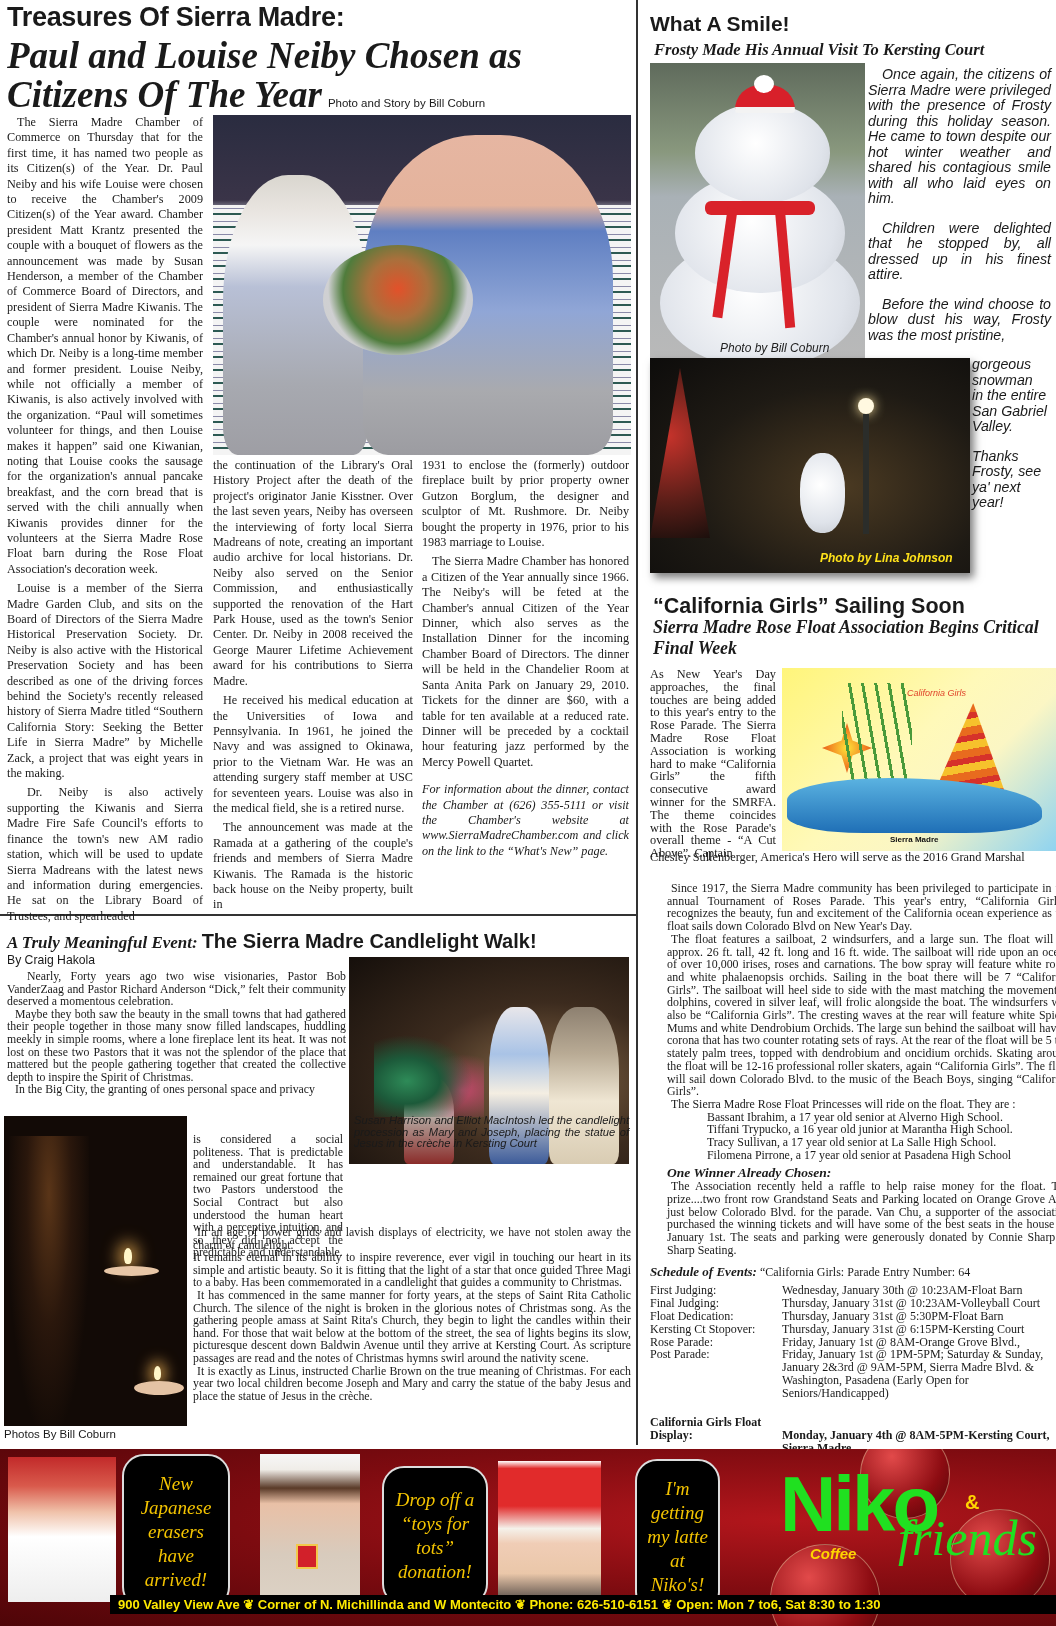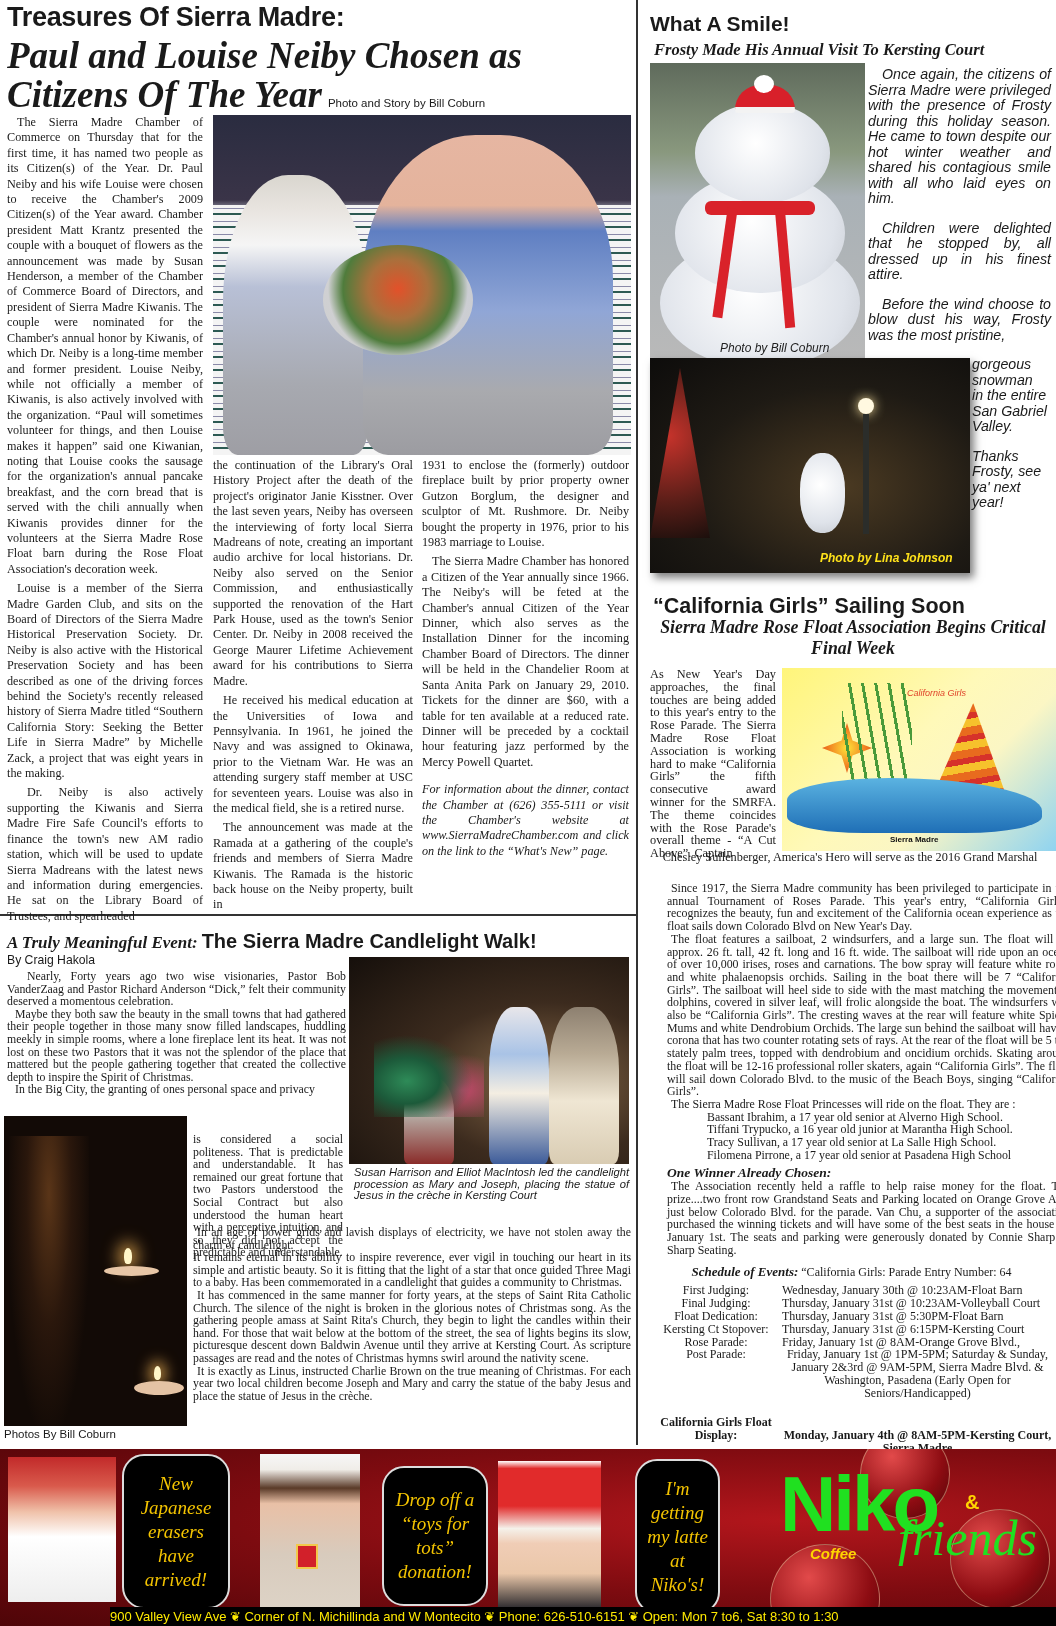--- a/index.html
+++ b/index.html
@@ -1,19 +1,19 @@
 <!DOCTYPE html>
 <html><head>
 <meta charset="utf-8">
 <style>
   * { box-sizing: border-box; margin: 0; padding: 0; }
   html, body { width: 1056px; height: 1626px; background: #fff; overflow: hidden; }
   body { position: relative; font-family: "Liberation Serif", "DejaVu Serif", serif; color: #1a1a1a; }
   .abs { position: absolute; }
-  .serif { font-family: "Liberation Serif", "DejaVu Serif", serif; text-align: center; }
+  .serif { font-family: "Liberation Serif", "DejaVu Serif", serif; }
   .body-text { font-size: 12.2px; line-height: 15.4px; text-align: justify; }
   .body-text p { text-indent: 10px; }
   .vrule { position: absolute; background: #333; width: 2px; }
   .hrule { position: absolute; background: #333; height: 2px; }
 
   
   #h-kicker { left: 7px; top: 2px; font-size: 27px; font-weight: bold; letter-spacing: -0.3px; font-family: "Liberation Sans", sans-serif; }
   #h-title1 { left: 7px; top: 34px; font-size: 37px; font-style: italic; font-weight: bold; }
   #h-title2 { left: 7px; top: 73px; font-size: 37px; font-style: italic; font-weight: bold; white-space: nowrap; }
   #h-title2 .credit { font-size: 11.5px; font-style: normal; font-weight: normal; font-family: "Liberation Sans", sans-serif; margin-left: 6px; }
@@ -58,41 +58,41 @@
   #schedule { left: 650px; top: 1266px; width: 403px; font-size: 12px; line-height: 12.9px; }
   .sched-row { display: flex; }
   .sched-label { width: 132px; flex-shrink: 0; }
 
   
   #cl-kicker { left: 7px; top: 930px; font-size: 17px; font-style: italic; font-weight: bold; white-space: nowrap; }
   #cl-title { font-family: "Liberation Sans", sans-serif; font-style: normal; font-size: 20px; margin-left: 4px; }
   #cl-byline { left: 7px; top: 953px; font-size: 12.2px; font-family: "Liberation Sans", sans-serif; }
   #nativity-photo { left: 349px; top: 957px; width: 280px; height: 207px;
     background: radial-gradient(ellipse at 70% 60%, #8b6c4a 0%, #3c2b1e 45%, #150f0b 100%); }
-  #nativity-caption { left: 354px; top: 1167px; width: 275px; font-family: "Liberation Sans", sans-serif; font-style: italic; font-size: 11.2px; line-height: 11.5px; text-align: justify; }
+  #nativity-caption { left: 354px; top: 1115px; width: 275px; font-family: "Liberation Sans", sans-serif; font-style: italic; font-size: 11.2px; line-height: 11.5px; text-align: justify; }
   #cl-body-top { left: 7px; top: 970px; width: 339px; font-size: 11.8px; line-height: 12.6px; text-align: justify; }
   #cl-body-top p { text-indent: 8px; }
   #candle-photo { left: 4px; top: 1116px; width: 183px; height: 310px; background: #120a06; }
   #candle-credit { left: 4px; top: 1428px; font-size: 11.5px; font-family: "Liberation Sans", sans-serif; }
   #cl-body-mid { left: 193px; top: 1133px; width: 150px; font-size: 11.8px; line-height: 12.6px; text-align: justify; }
   #cl-body-bottom { left: 193px; top: 1226px; width: 438px; font-size: 11.8px; line-height: 12.6px; text-align: justify; }
   #cl-body-bottom p { text-indent: 4px; }
 
   
   #ad { left: 0; top: 1449px; width: 1056px; height: 177px;
     background: radial-gradient(ellipse at 75% 40%, #b3161c 0%, #7d0b10 50%, #4e0508 100%); overflow: hidden; }
   .ornament { position:absolute; border-radius:50%; background: radial-gradient(circle at 35% 30%, #e24a4a, #8d0c12 60%, #4b0507); border: 1px solid rgba(230,200,160,0.5); }
   .ad-photo { position:absolute; background:#f3f3f3; overflow:hidden; }
   .bubble { position:absolute; background:#000; border: 2px solid #ddd; border-radius: 22px; color: #f4c400; font-style: italic; font-size: 19px; line-height: 24px; text-align: center; display:flex; align-items:center; justify-content:center; padding: 6px; }
   #niko-logo { left: 780px; top: 20px; }
   #niko-n { position:absolute; left: 0; top: -10px; font-family: "Liberation Sans", sans-serif; font-weight: bold; font-size: 78px; color: #20e020; letter-spacing: -3px; }
   #niko-amp { position:absolute; left: 185px; top: 22px; font-family: "Liberation Sans", sans-serif; font-weight: bold; font-size: 20px; color: #ffd400; }
   #niko-coffee { position:absolute; left: 30px; top: 76px; font-family: "Liberation Sans", sans-serif; font-weight: bold; font-style: italic; font-size: 15px; color: #ffd400; }
   #niko-friends { position:absolute; left: 118px; top: 40px; font-family: "Liberation Serif", serif; font-style: italic; font-size: 50px; color: #20e020; }
-  #ad-footer { position:absolute; left: 110px; right: 0; bottom: 0; height: 19px; background: #000; color: #ffeb00; font-family: "Liberation Sans", sans-serif; font-weight: normal; font-size: 13px; line-height: 19px; white-space: nowrap; }
+  #ad-footer { position:absolute; left: 110px; right: 0; bottom: 12px; height: 19px; background: #000; color: #ffeb00; font-family: "Liberation Sans", sans-serif; font-weight: bold; font-size: 13px; line-height: 19px; padding-left: 8px; white-space: nowrap; }
 </style>
 </head>
 <body>
 
 <div class="vrule" style="left:636px; top:0; height:1445px;"></div>
 <div class="hrule" style="left:0; top:914px; width:636px;"></div>
 
 <section>
   <div id="h-kicker" class="abs">Treasures Of Sierra Madre:</div>
   <div id="h-title1" class="abs serif">Paul and Louise Neiby Chosen as</div>

